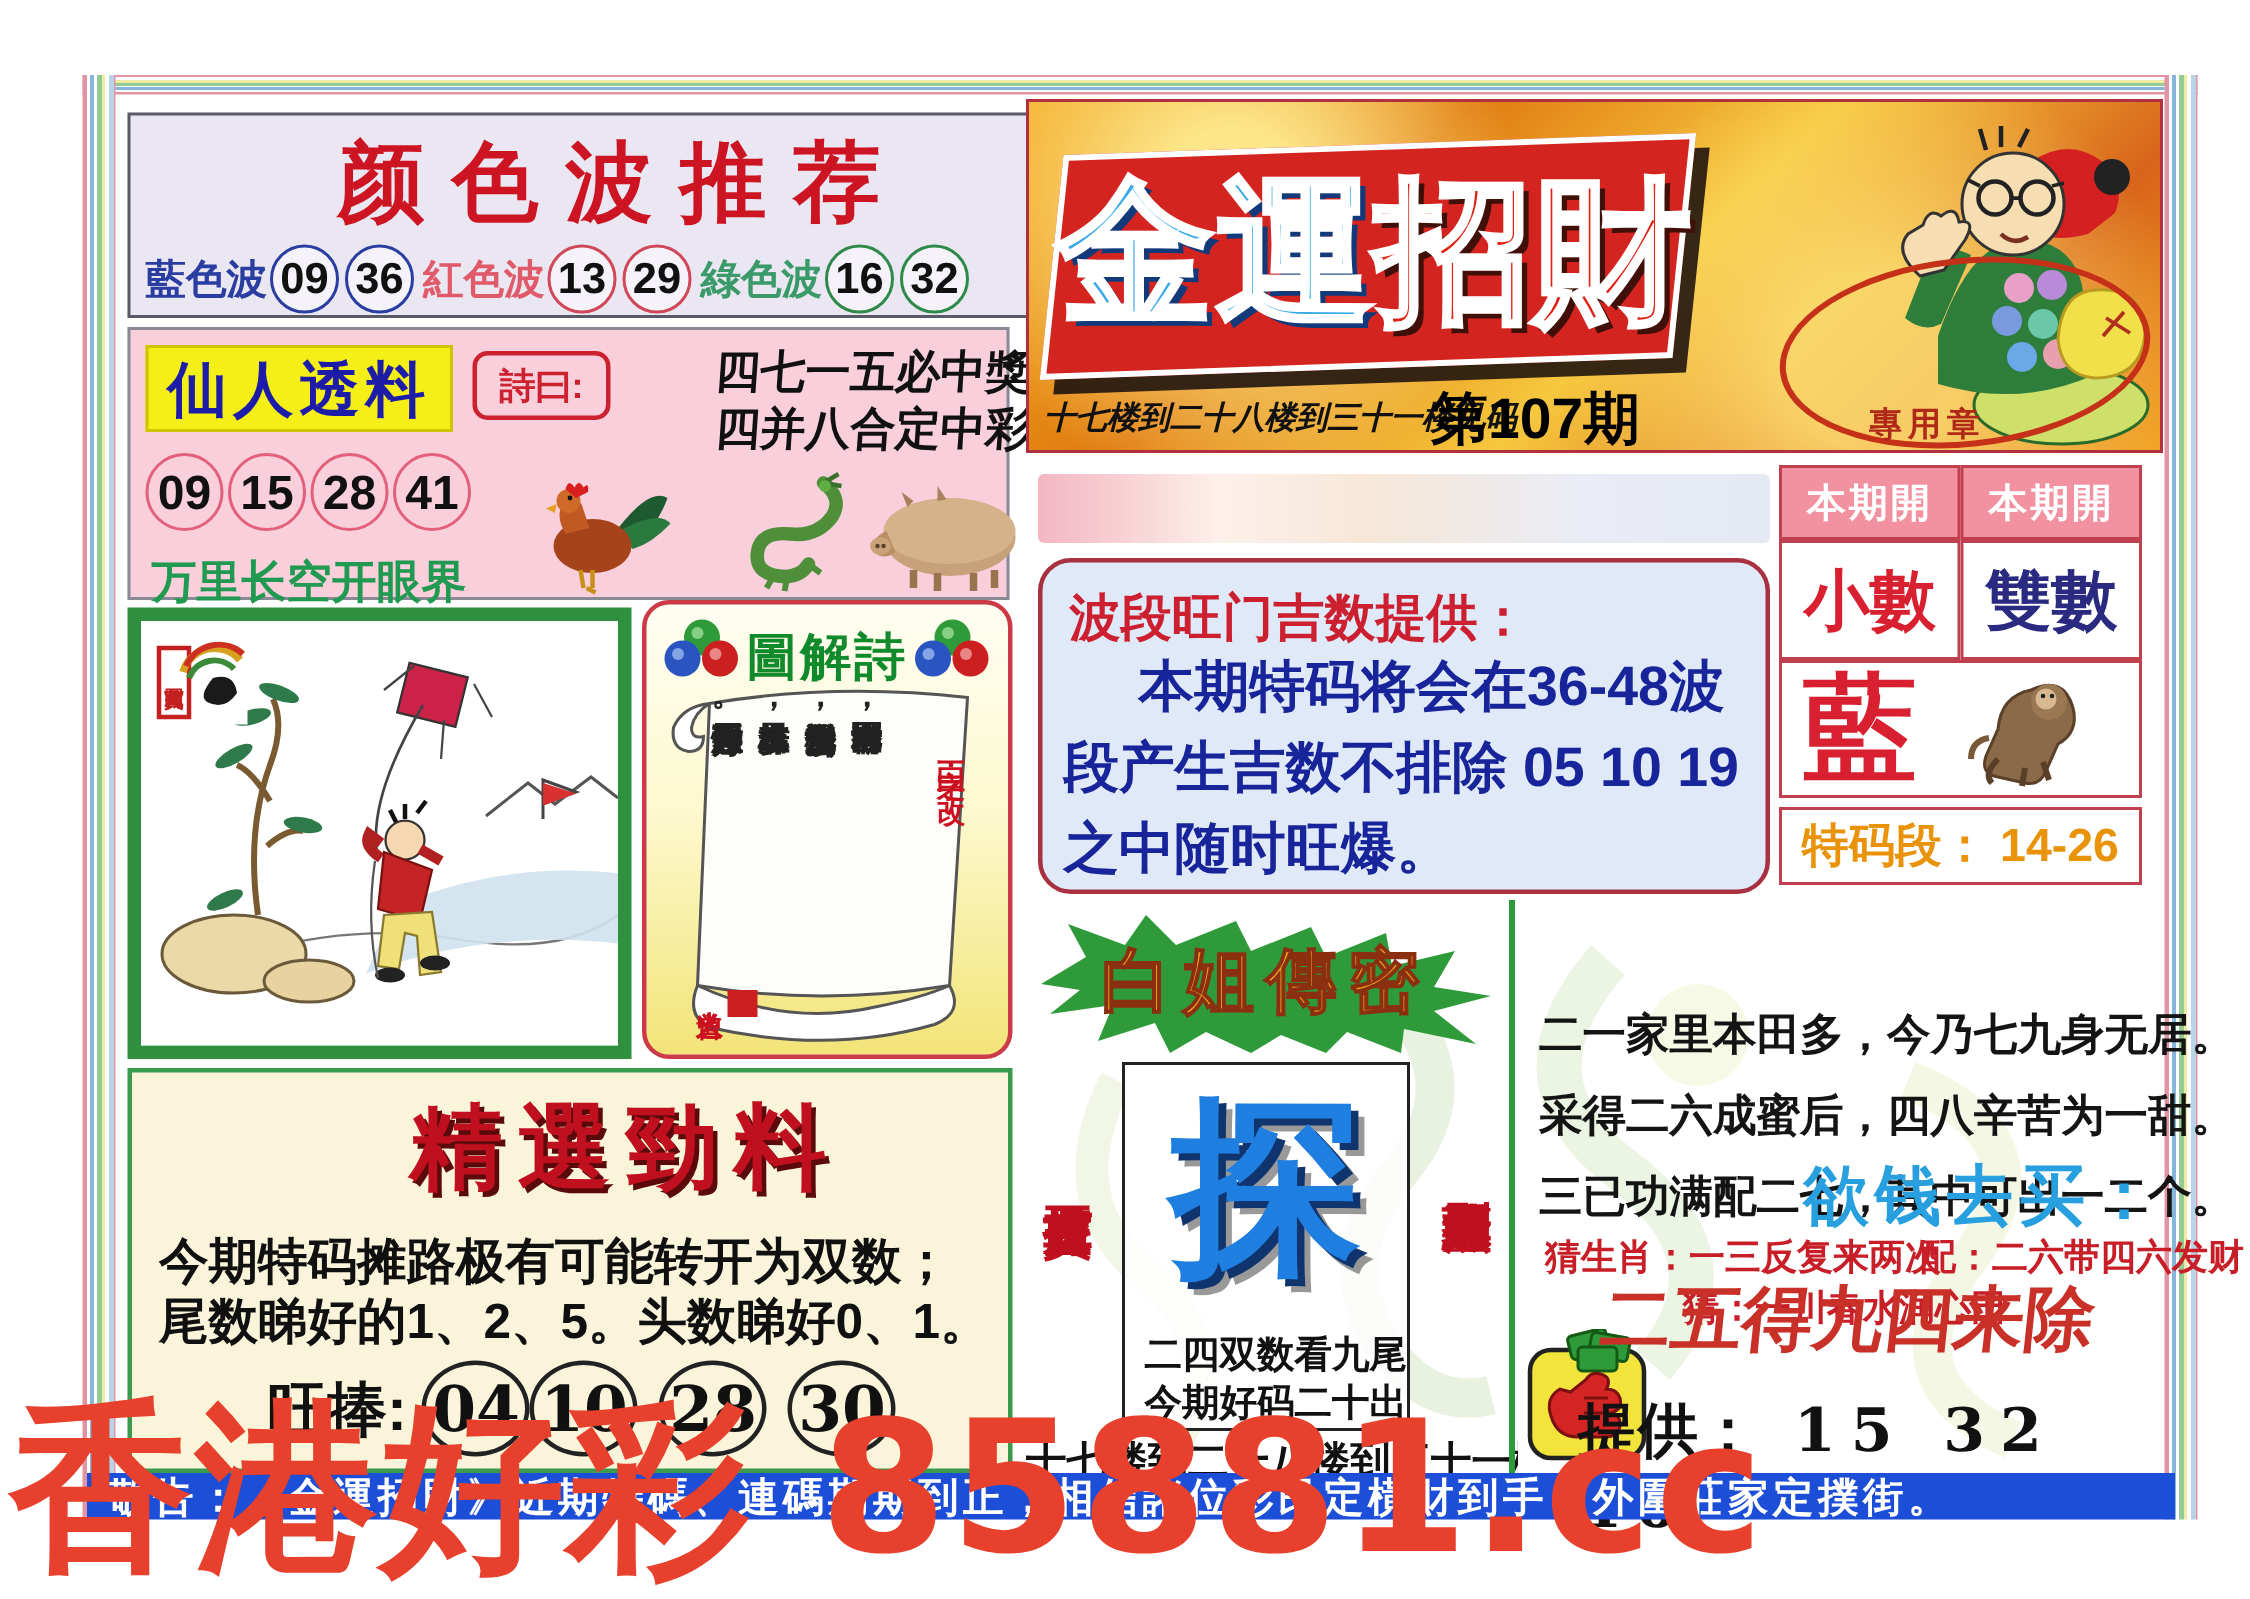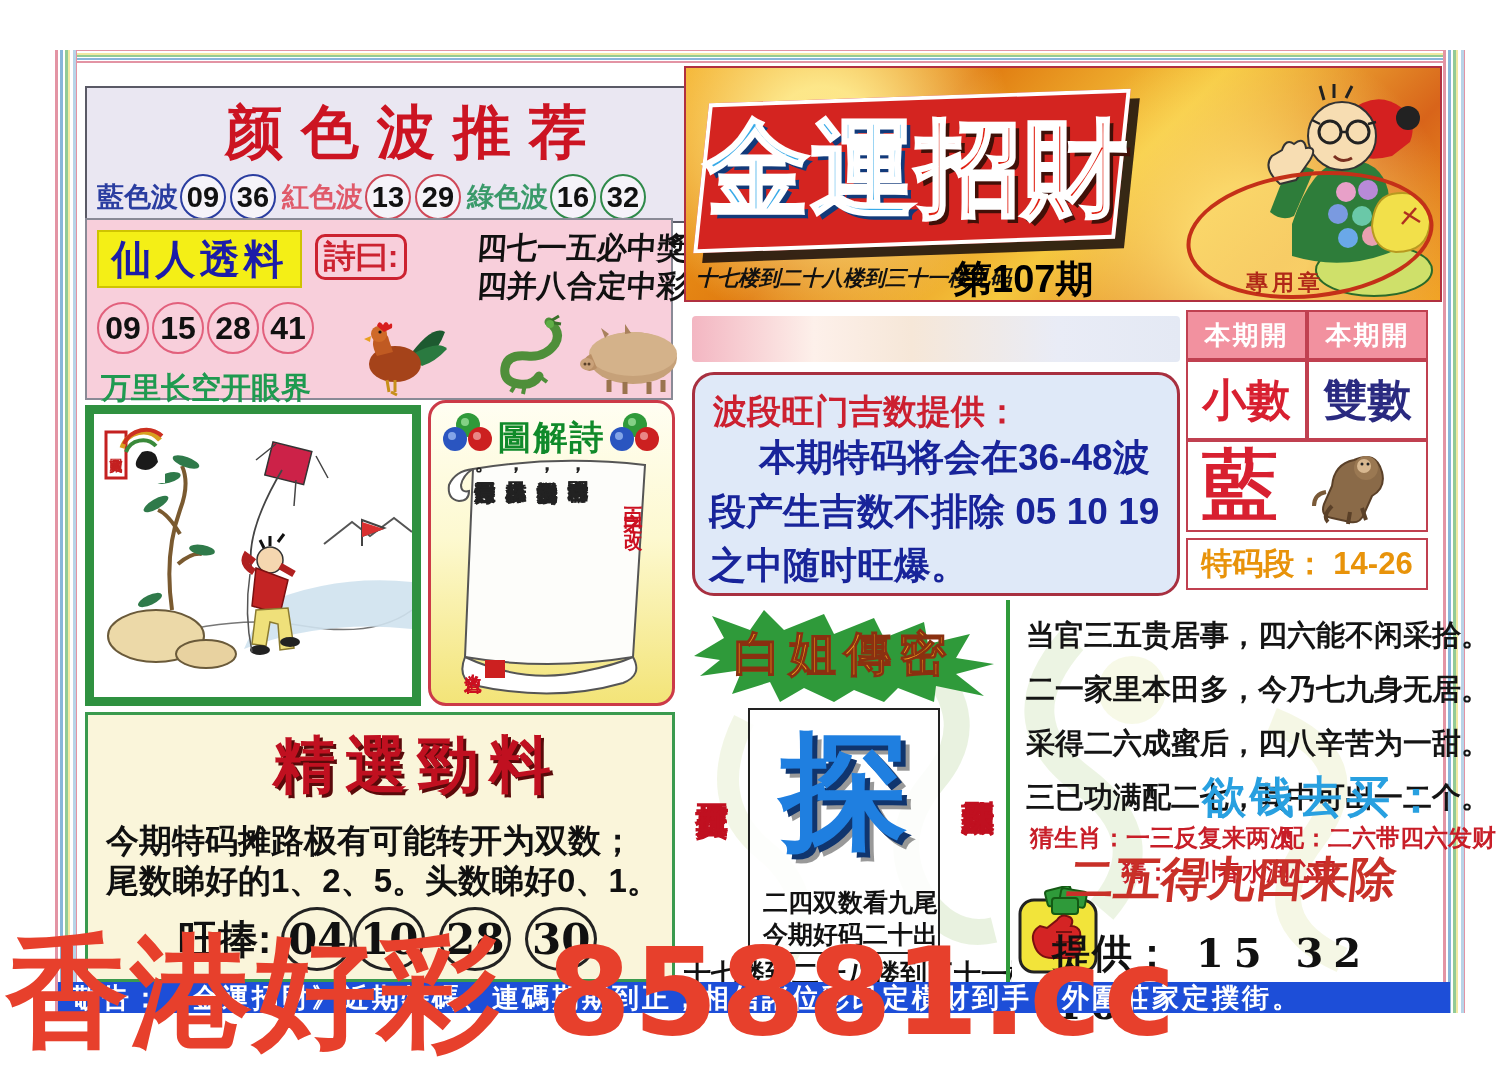--- a/index.html
+++ b/index.html
@@ -12,35 +12,35 @@
 
   
   .stripe-v { background:repeating-linear-gradient(90deg,
       #e394a4 0 3px,#ffffff 3px 5px,#88b6da 5px 8px,#ffffff 8px 10px,
       #93cb96 10px 13px,#f2e9a2 13px 15px,#ffffff 15px 18px,#b8d4e8 18px 21px); }
   .stripe-h { background:repeating-linear-gradient(0deg,
       #e394a4 0 2px,#ffffff 2px 3px,#88b6da 3px 5px,#ffffff 5px 6px,
       #93cb96 6px 8px,#f2e9a2 8px 10px,#ffffff 10px 12px); }
 
   
-  .colorwave { left:85px; top:86px; width:660px; height:137px; background:#eae7f2;
+  .colorwave { left:85px; top:75px; width:660px; height:137px; background:#eae7f2;
                border:2px solid #5a5a66; }
   .cw-title { width:100%; text-align:center; top:6px; font-size:58px; font-weight:900;
               color:#cc1422; letter-spacing:18px; font-family:"DejaVu Serif", serif; }
   .cw-row { top:86px; left:10px; width:568px; display:flex; align-items:center; }
   .cw-label { font-size:27px; font-weight:bold; }
   .cw-circle { width:46px; height:46px; font-size:29px; background:rgba(255,255,255,.5); margin:0 2px; }
 
   .xianren { left:85px; top:218px; width:588px; height:182px; background:#f8cfdb;
              border:2px solid #8a8a96; }
   .xr-titlebox { left:10px; top:10px; width:205px; height:58px; background:#f4ef16;
                  border:2px solid #cfc400; display:flex; align-items:center; justify-content:center; }
   .xr-title { font-size:40px; font-weight:900; color:#1c1ca8; letter-spacing:4px; }
   .shiyue { left:228px; top:14px; width:92px; height:46px; border:3px solid #cc2230; border-radius:10px;
-            color:#cc2230; font-size:32px; font-weight:900; display:flex; align-items:center; justify-content:center; }
+            color:#cc2230; font-size:24px; font-weight:900; display:flex; align-items:center; justify-content:center; }
   .xr-poem { left:330px; width:330px; text-align:center; color:#111; font-size:30px; font-weight:bold;
              font-family:"DejaVu Serif", serif; transform:skewX(-4deg); }
   .xr-num { width:52px; height:52px; font-size:32px; border:2px solid #e2607c; margin-right:3px; }
   .xr-slogan { left:14px; top:148px; font-size:30px; font-weight:900; color:#1f9a50; }
 
   .kitebox { left:85px; top:405px; width:336px; height:301px; background:#ffffff;
              border:9px solid #2f9140; }
   .tujieshi { left:428px; top:400px; width:247px; height:306px;
               background:linear-gradient(180deg,#fffef2 0%,#fdf9d0 45%,#f3e478 100%);
               border:3px solid #cc3a48; border-radius:18px; }
@@ -383,21 +383,20 @@
 </div>
 
 <div class="abs divider"></div>
 
 <div class="abs rbsec">
   <svg class="abs" style="left:0;top:0;" width="430" height="382" viewBox="0 0 430 382" opacity="0.45">
     <path d="M60 40 Q-10 120 70 180 Q150 240 90 310" fill="none" stroke="#d7e8c2" stroke-width="30"></path>
     <path d="M260 120 Q360 160 300 240 Q240 320 330 360" fill="none" stroke="#e9eec6" stroke-width="26"></path>
     <circle cx="120" cy="90" r="34" fill="#eef2cc"></circle>
   </svg>
-  <div class="abs rb-poem" style="top:16px;">当官三五贵居事，四六能不闲采拾。</div>
   <div class="abs rb-poem" style="top:70px;">二一家里本田多，今乃七九身无居。</div>
   <div class="abs rb-poem" style="top:124px;">采得二六成蜜后，四八辛苦为一甜。</div>
   <div class="abs rb-poem" style="top:178px;">三已功满配二七，其中可出一二个。</div>
   <div class="abs rb-red" style="left:18px;top:222px;">猜生肖：一三反复来两次</div>
   <div class="abs rb-red" style="left:268px;top:222px;">配：二六带四六发财</div>
   <div class="abs rb-red" style="left:110px;top:256px;">猜：一川春水润心田</div>
   <svg class="abs" style="left:4px;top:286px;" width="92" height="92" viewBox="0 0 92 92">
     <rect x="4" y="14" width="76" height="72" rx="14" fill="#f2e43a" stroke="#222" stroke-width="3"></rect>
     <g stroke="#145a14" stroke-width="2" fill="#2f9a3a">
       <rect x="30" y="2" width="26" height="16" rx="3" transform="rotate(-14 43 10)"></rect>

